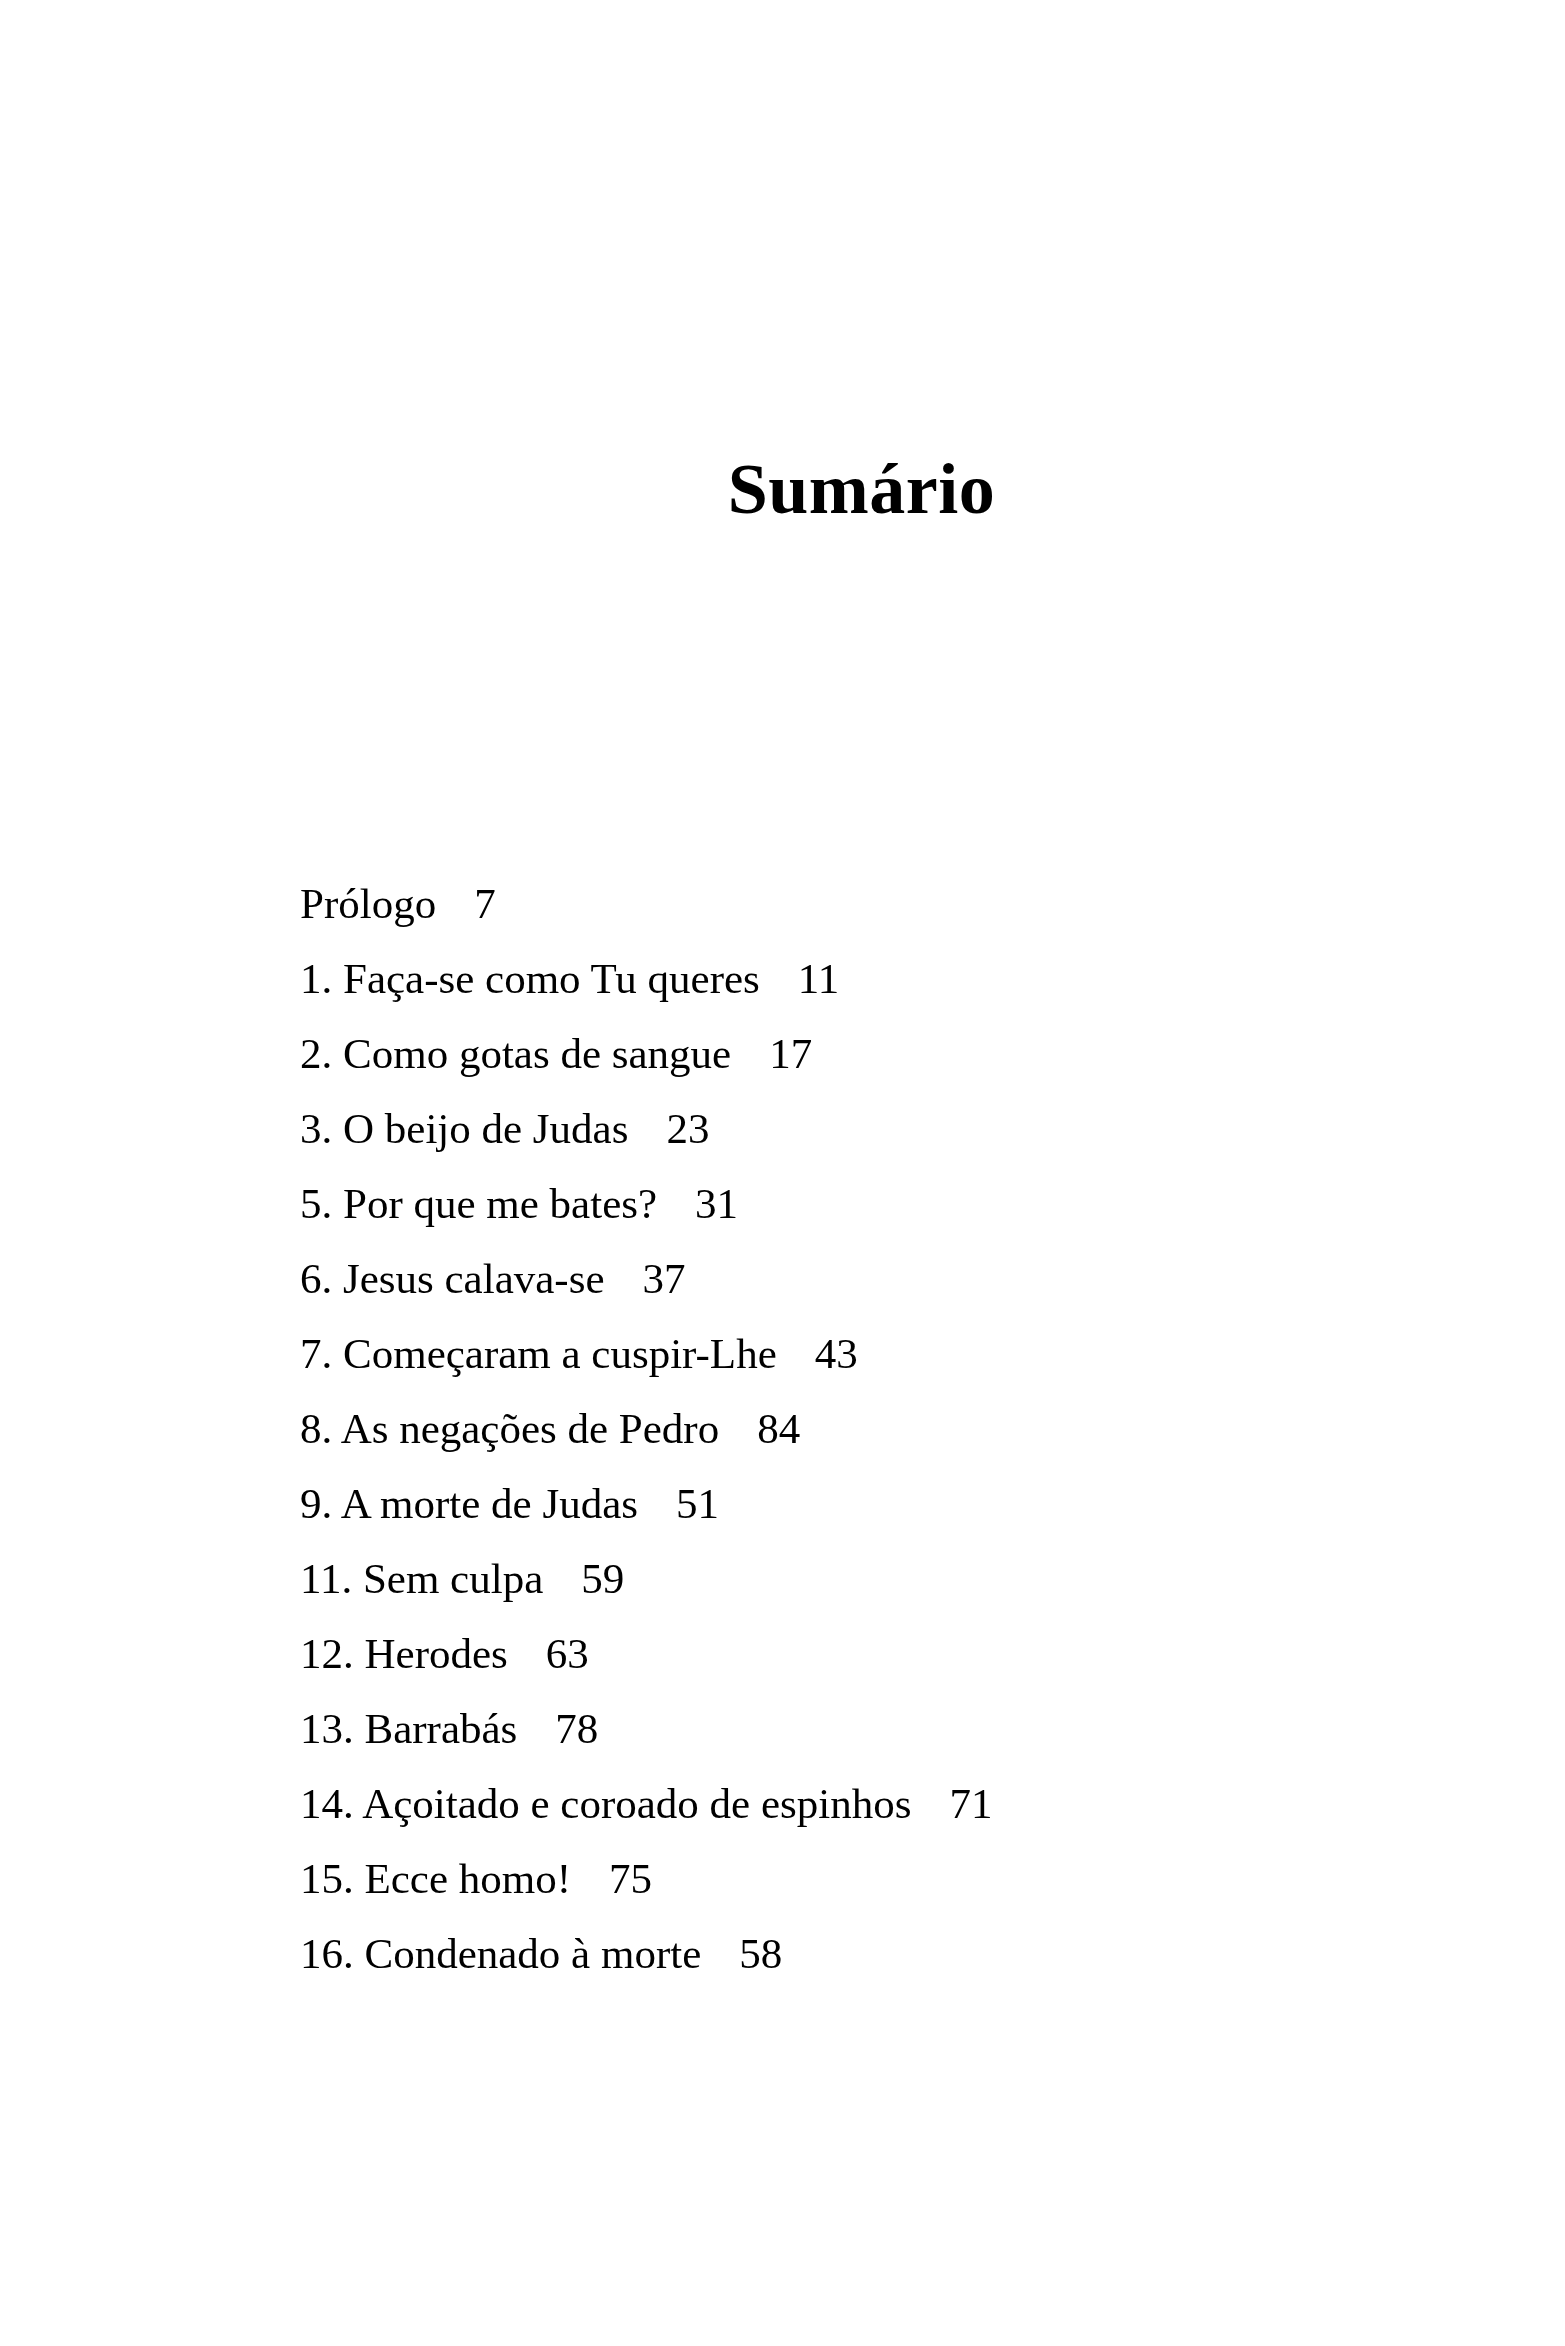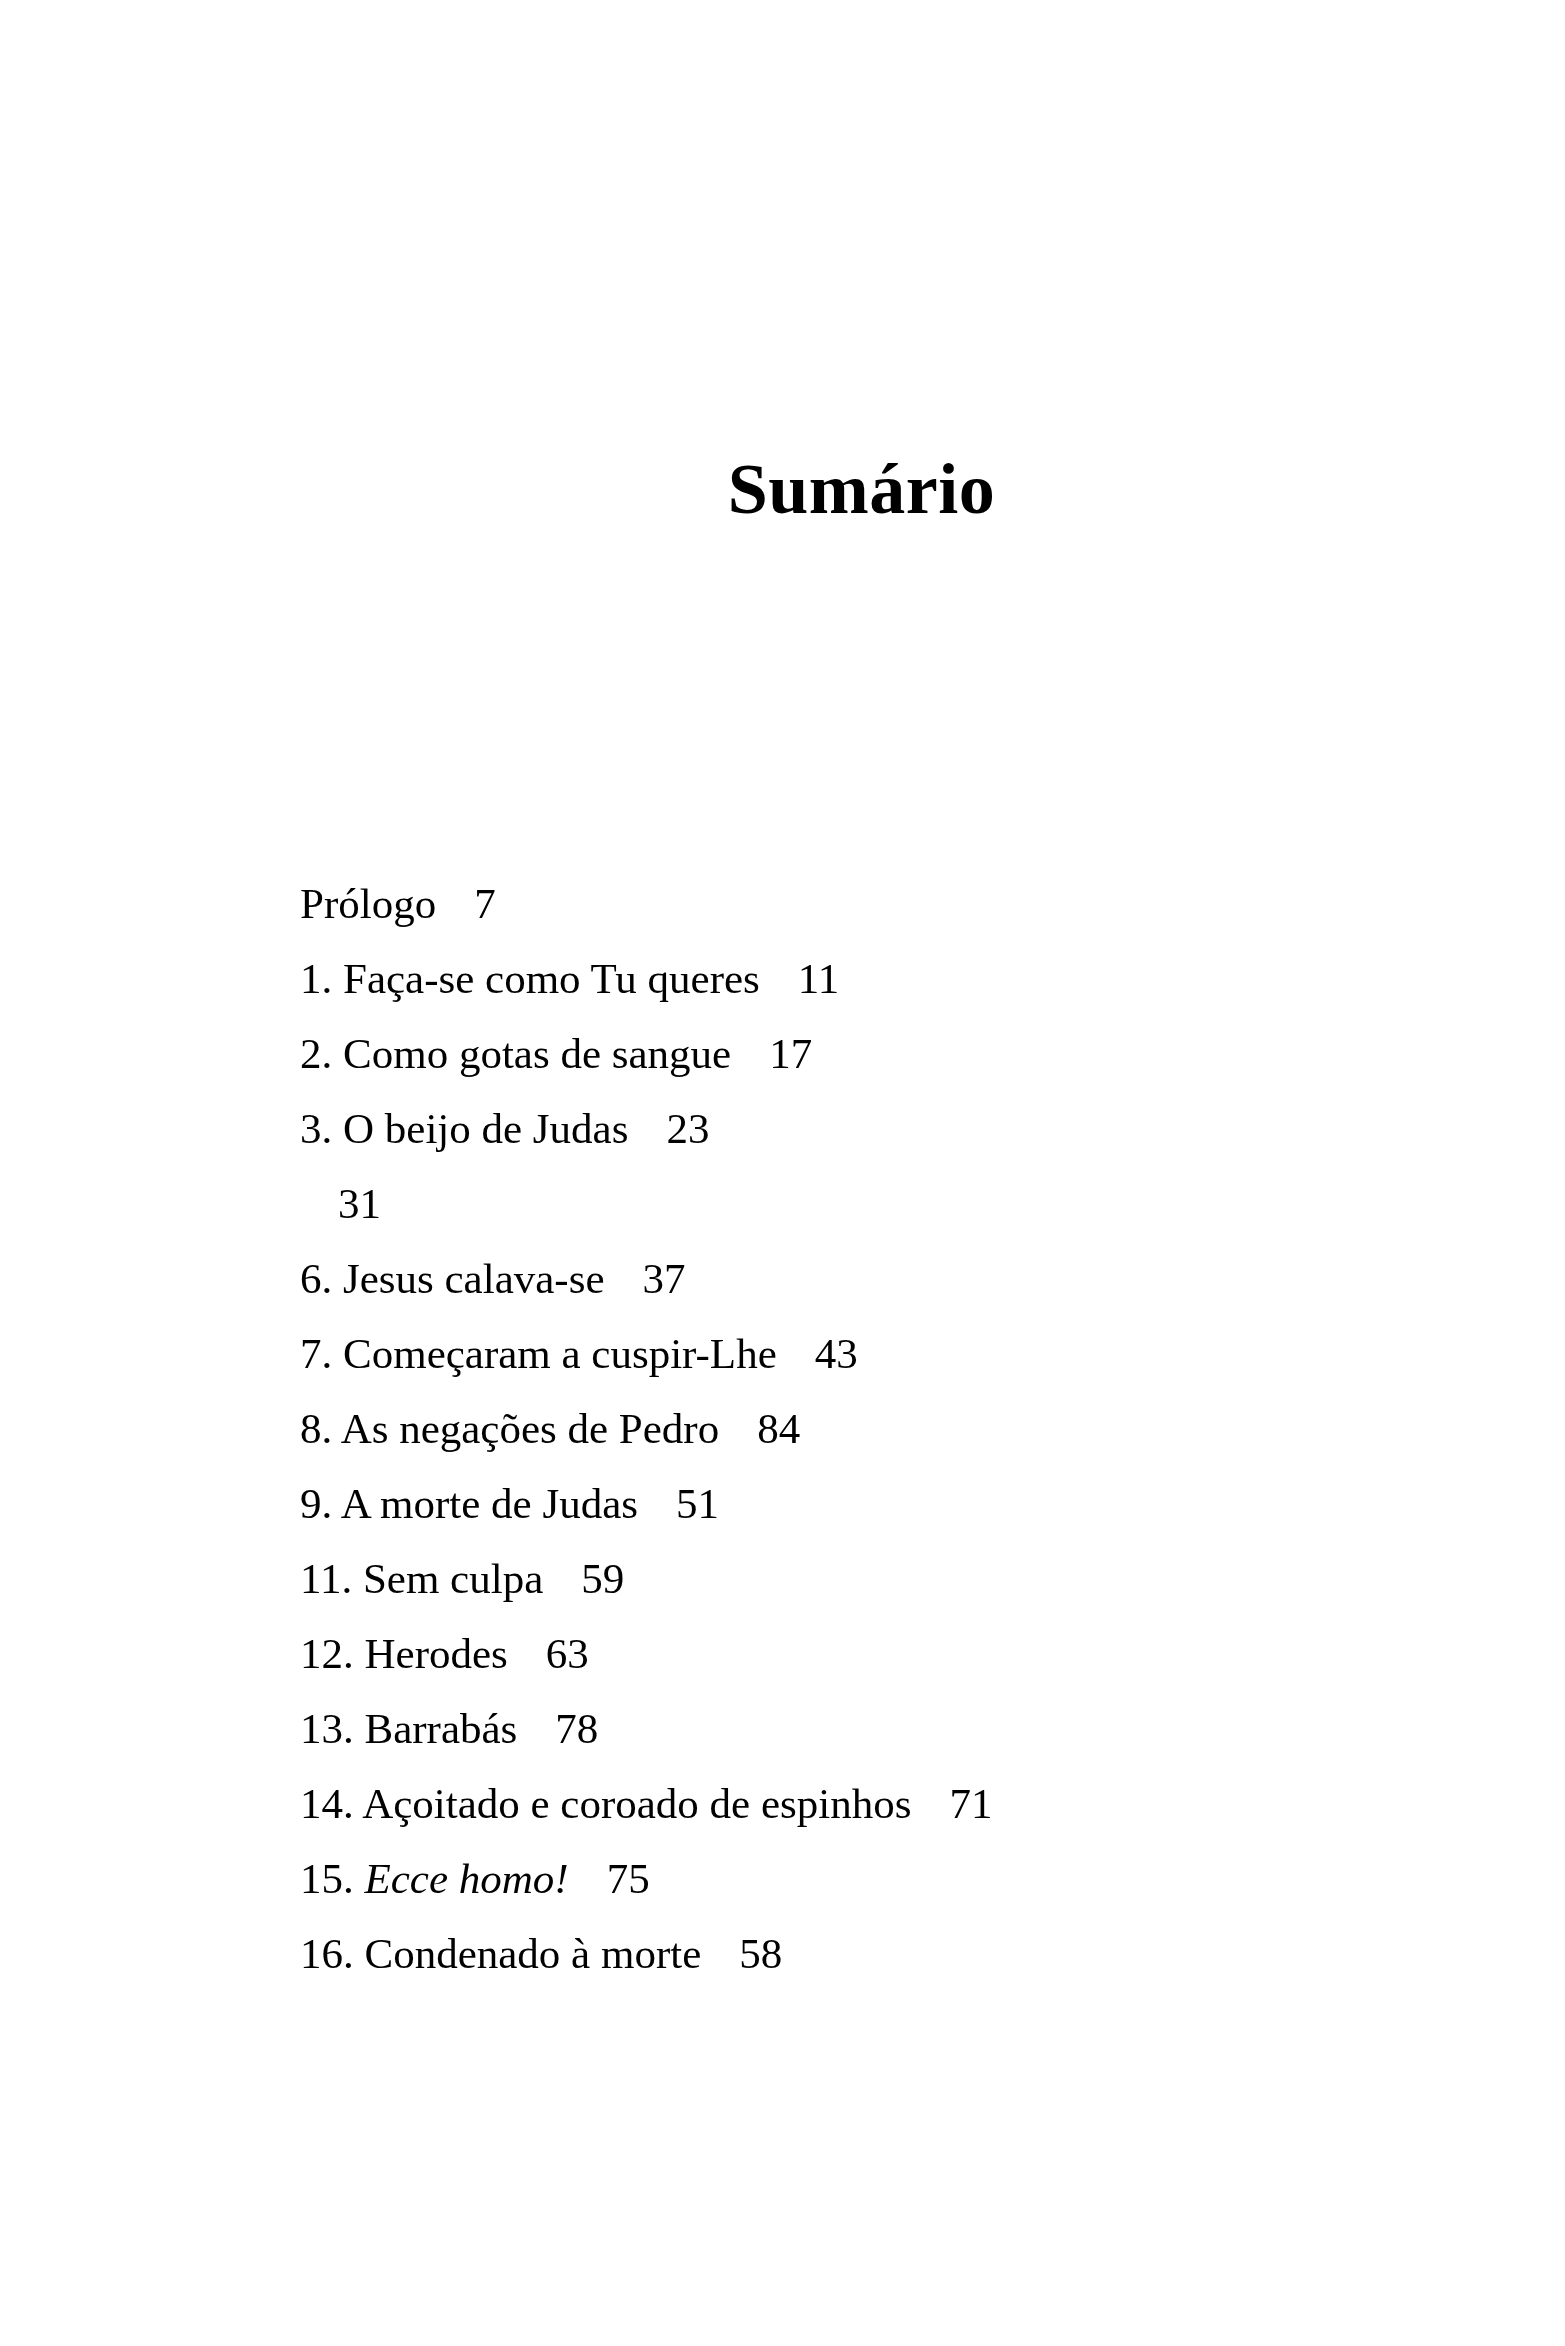--- a/index.html
+++ b/index.html
@@ -57,21 +57,20 @@
     overflow: hidden;
   }
 
   .toc-number {
     flex: 0 0 auto;
     text-align: right;
     padding-left: 38px;
   }
 
   .toc-label .title-italic {
-    font-style: italic;
   }
 </style>
 </head>
 <body>
 
 <div class="page">
 
   <h1 class="toc-title">Sumário</h1>
 
   <div class="toc-list">
@@ -86,20 +85,21 @@
       </div>
       <div class="toc-row">
         <span class="toc-label"><span>2.</span> <span>Como gotas de sangue</span></span>
         <span class="toc-number">17</span>
       </div>
       <div class="toc-row">
         <span class="toc-label"><span>3.</span> <span>O beijo de Judas</span></span>
         <span class="toc-number">23</span>
       </div>
       <div class="toc-row">
+        <span class="toc-label"><span>5.</span> <span>Por que me bates?</span></span>
         <span class="toc-number">31</span>
       </div>
       <div class="toc-row">
         <span class="toc-label"><span>6.</span> <span>Jesus calava-se</span></span>
         <span class="toc-number">37</span>
       </div>
       <div class="toc-row">
         <span class="toc-label"><span>7.</span> <span>Começaram a cuspir-Lhe</span></span>
         <span class="toc-number">43</span>
       </div>

